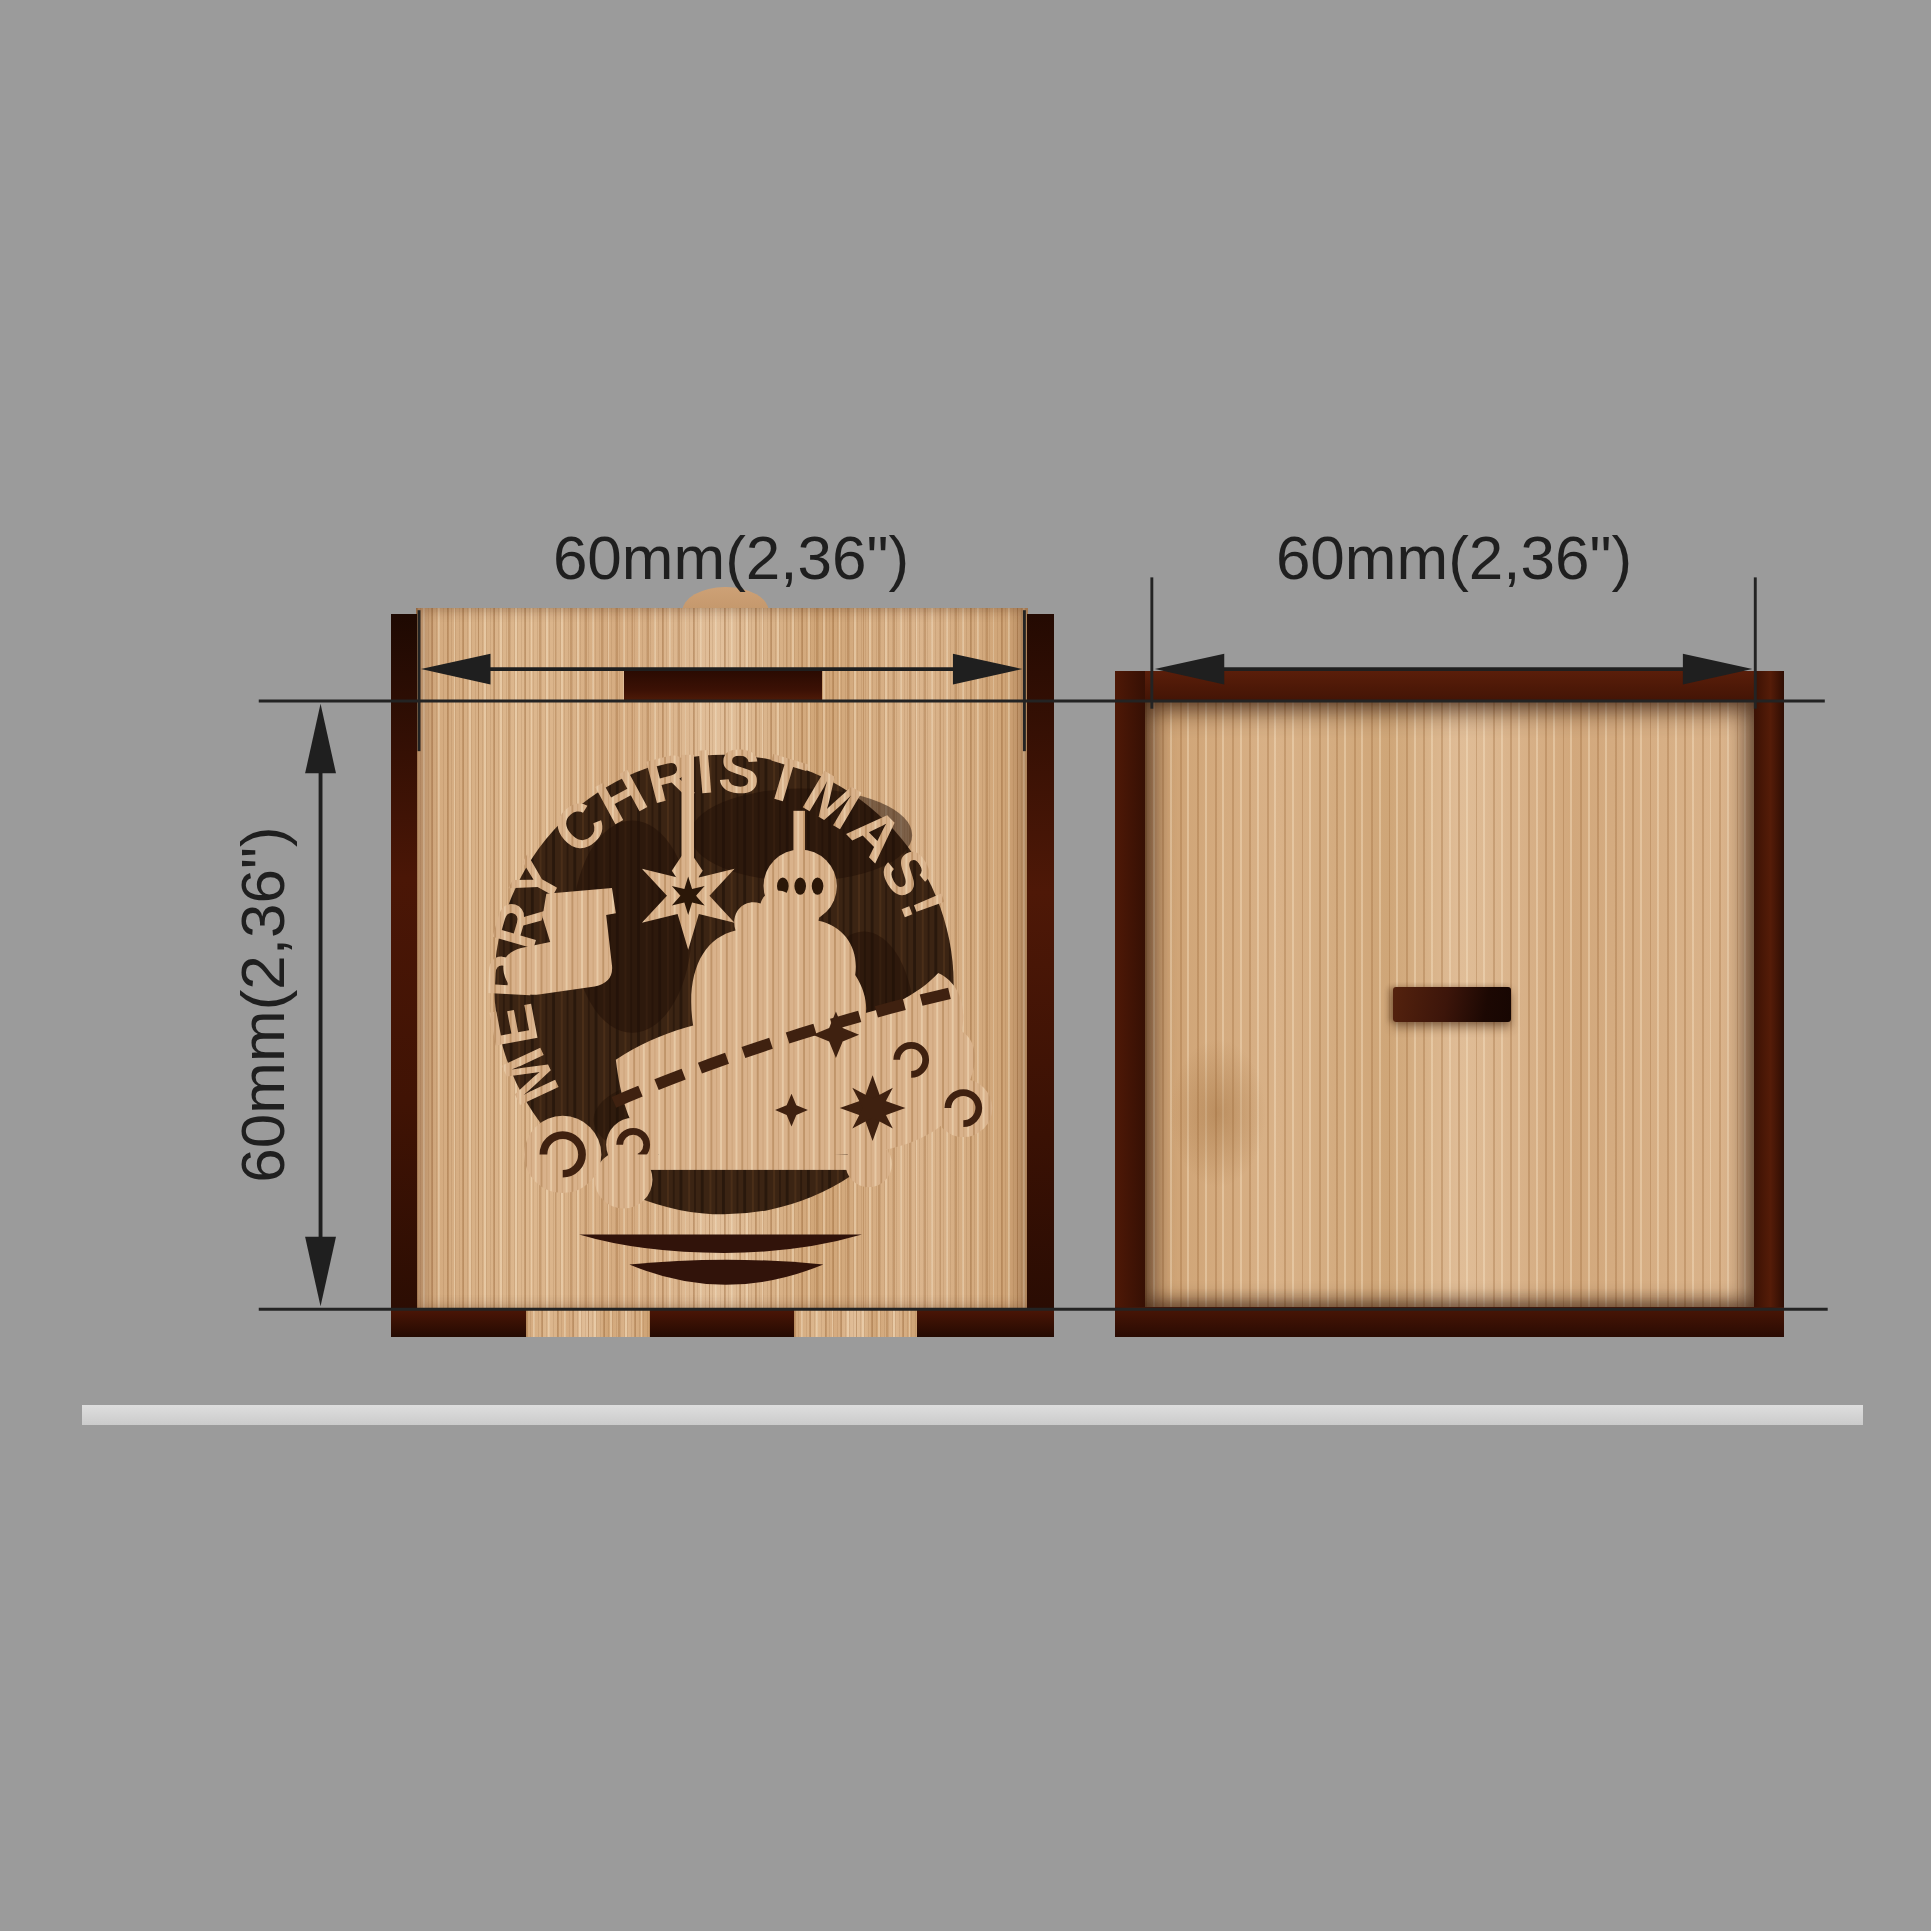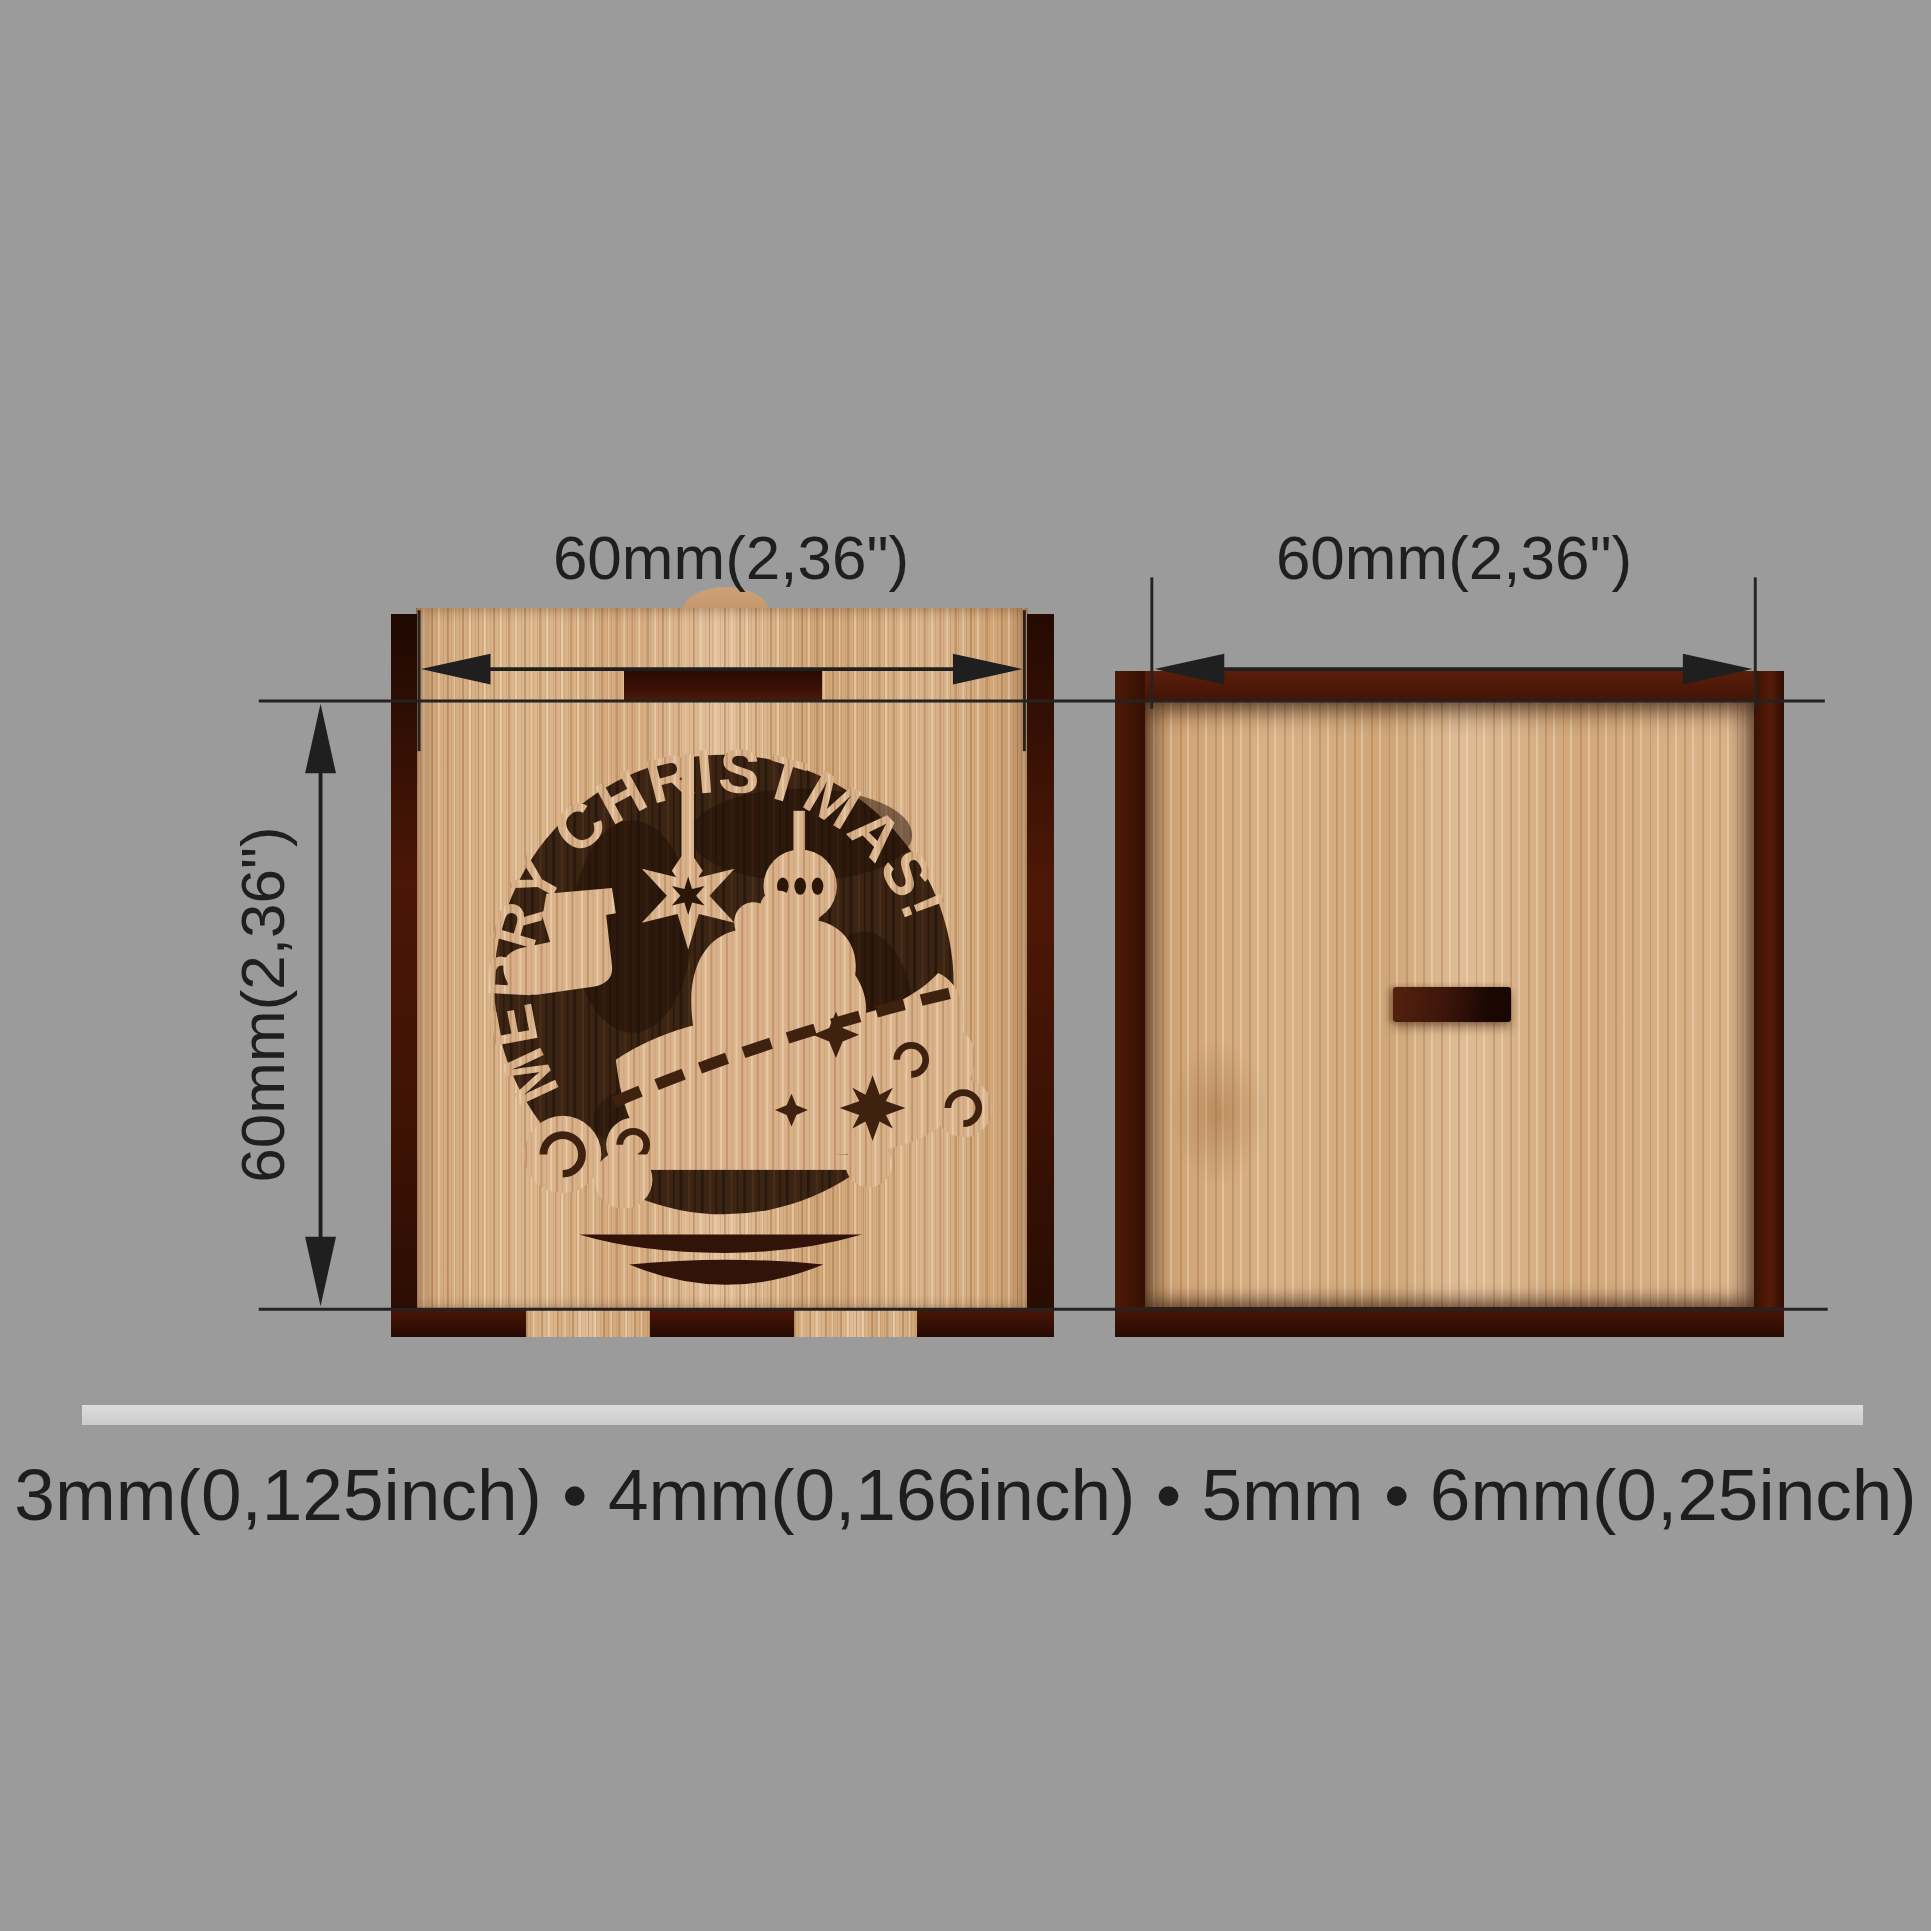--- a/index.html
+++ b/index.html
@@ -189,16 +189,15 @@
       <polygon points="332,729 316,801 348,801"></polygon>
       <polygon points="332,1353 316,1281 348,1281"></polygon>
     </g>
   </svg>
 
   <div class="dim-label" style="left:345px;top:523px;width:772px;">60mm(2,36")</div>
   <div class="dim-label" style="left:1068px;top:523px;width:772px;">60mm(2,36")</div>
   <div class="dim-label-v" style="left:-27px;top:956px;">60mm(2,36")</div>
 
   <div class="abs divider"></div>
-  <div class="abs footer-text">3mm(0,125inch) • 4mm(0,166inch) • 5mm • 6mm(0,25inch)</div>
 
 </div>
 
 
 </body></html>

